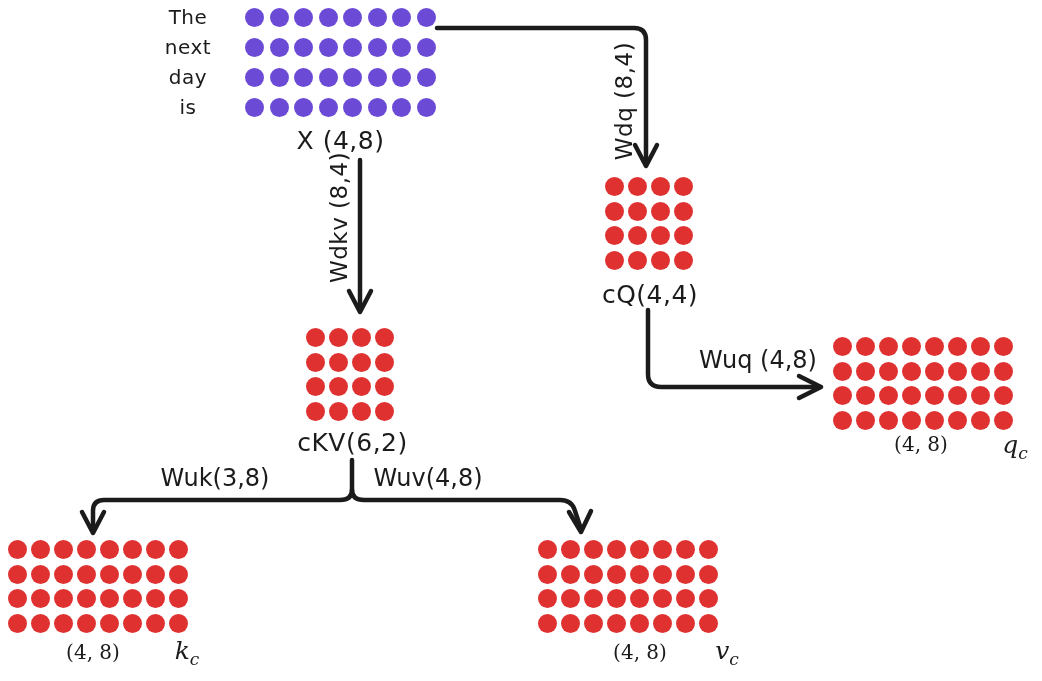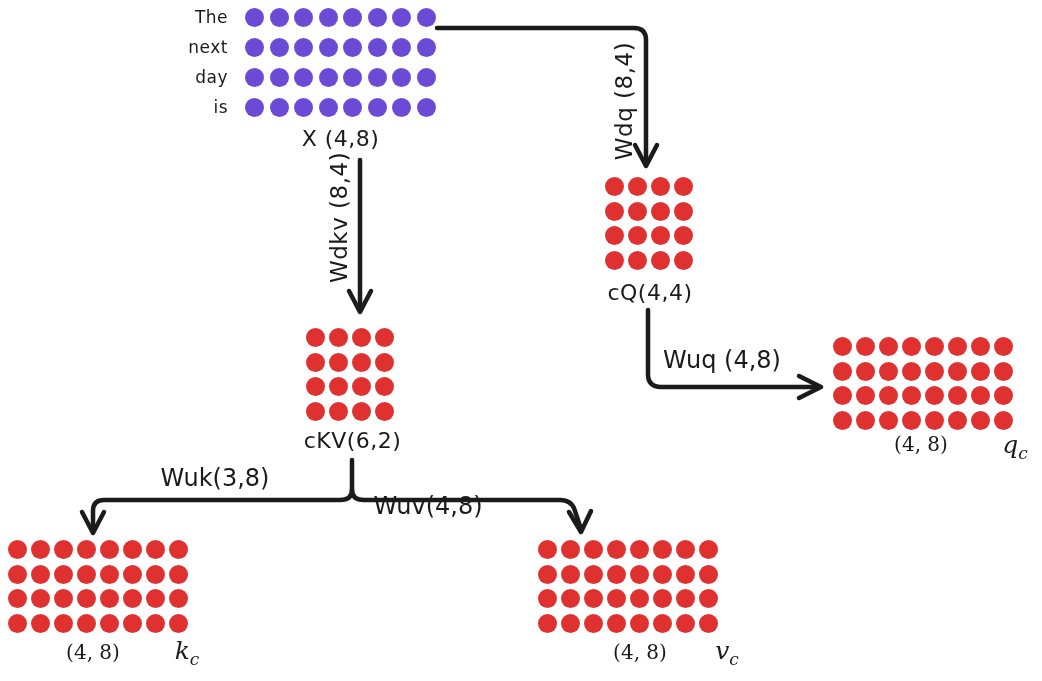--- a/index.html
+++ b/index.html
@@ -18,35 +18,35 @@
   .m-ckv{left:306px;top:328px;--dot:19px;column-gap:4px;row-gap:5.5px;}
   .m-kc {left:8px;  top:540px;--dot:19px;column-gap:4px;row-gap:5.5px;}
   .m-vc {left:538px;top:540px;--dot:19px;column-gap:4px;row-gap:5.5px;}
   .m-qc {left:833px;top:337px;--dot:19px;column-gap:4px;row-gap:5.5px;}
 
   .rowlabels{
     position:absolute;left:148px;top:8px;width:80px;height:109px;
     display:grid;grid-template-rows:repeat(4,19px);row-gap:11px;
   }
   .rowlabels span{
-    display:block;text-align:right;font-size:17px;line-height:19px;
+    display:block;text-align:center;font-size:20px;line-height:19px;
     letter-spacing:0.5px;
   }
 
   .lbl{position:absolute;text-align:center;white-space:nowrap;}
-  .hand{font-size:22px;letter-spacing:0.5px;}
+  .hand{font-size:25px;letter-spacing:0.5px;}
   .hand-sm{font-size:23px;letter-spacing:0.5px;}
   .lbl-x   {left:245px;top:126px;width:191px;}
   .lbl-ckv {left:280px;top:428px;width:145px;}
   .lbl-cq  {left:580px;top:280px;width:140px;}
   .lbl-wdkv{left:278px;top:211px;width:120px;height:24px;transform:rotate(-90deg);}
   .lbl-wdq {left:558px;top:88px; width:132px;height:26px;transform:rotate(-90deg);}
   .lbl-wuk {left:145px;top:464px;width:140px;font-size:24px;}
-  .lbl-wuv {left:358px;top:492px;width:140px;font-size:24px;}
-  .lbl-wuq {left:647px;top:346px;width:150px;font-size:24px;}
+  .lbl-wuv {left:358px;top:464px;width:140px;font-size:24px;}
+  .lbl-wuq {left:647px;top:346px;width:150px;font-size:24px;padding-left:36px;}
 
   .math{font-family:"DejaVu Serif", serif;}
   .dim{font-size:20px;}
   .mname{font-style:italic;font-size:25px;}
   .mname sub{font-size:17px;line-height:0;}
   .lbl-kc-dim{left:53px; top:640px;width:80px;}
   .lbl-kc-name{left:157px;top:636px;width:60px;}
   .lbl-vc-dim{left:600px;top:640px;width:80px;}
   .lbl-vc-name{left:697px;top:636px;width:60px;}
   .lbl-qc-dim{left:881px;top:432px;width:80px;}

